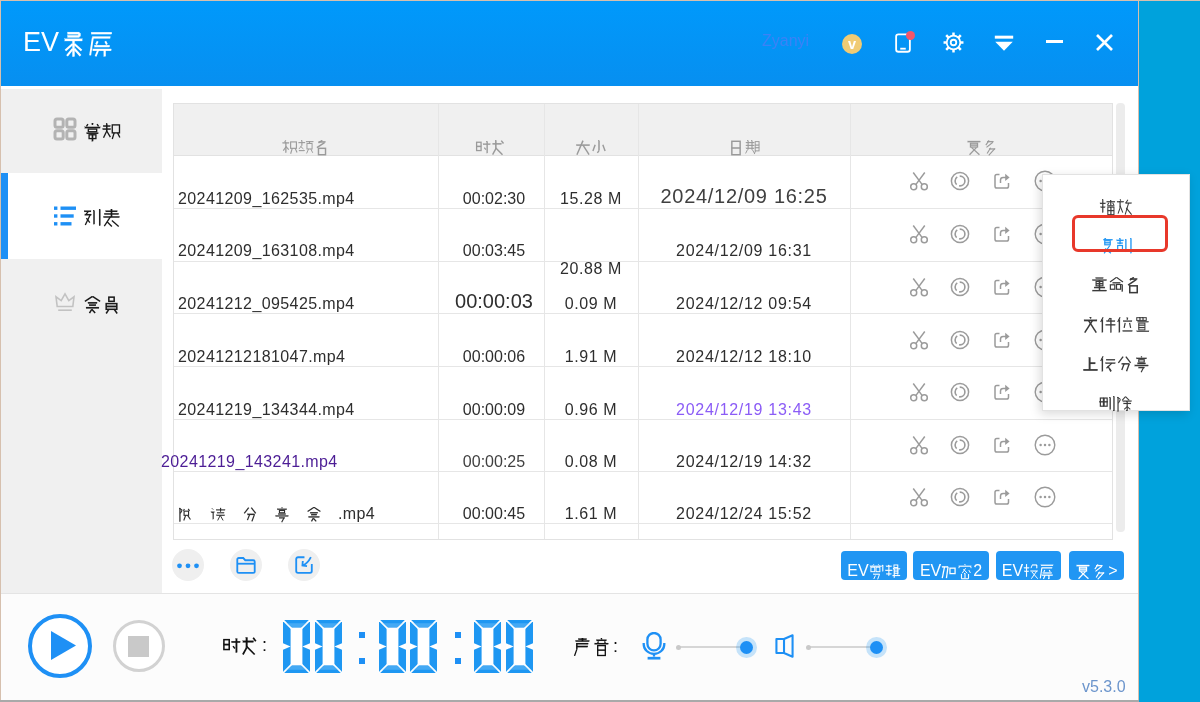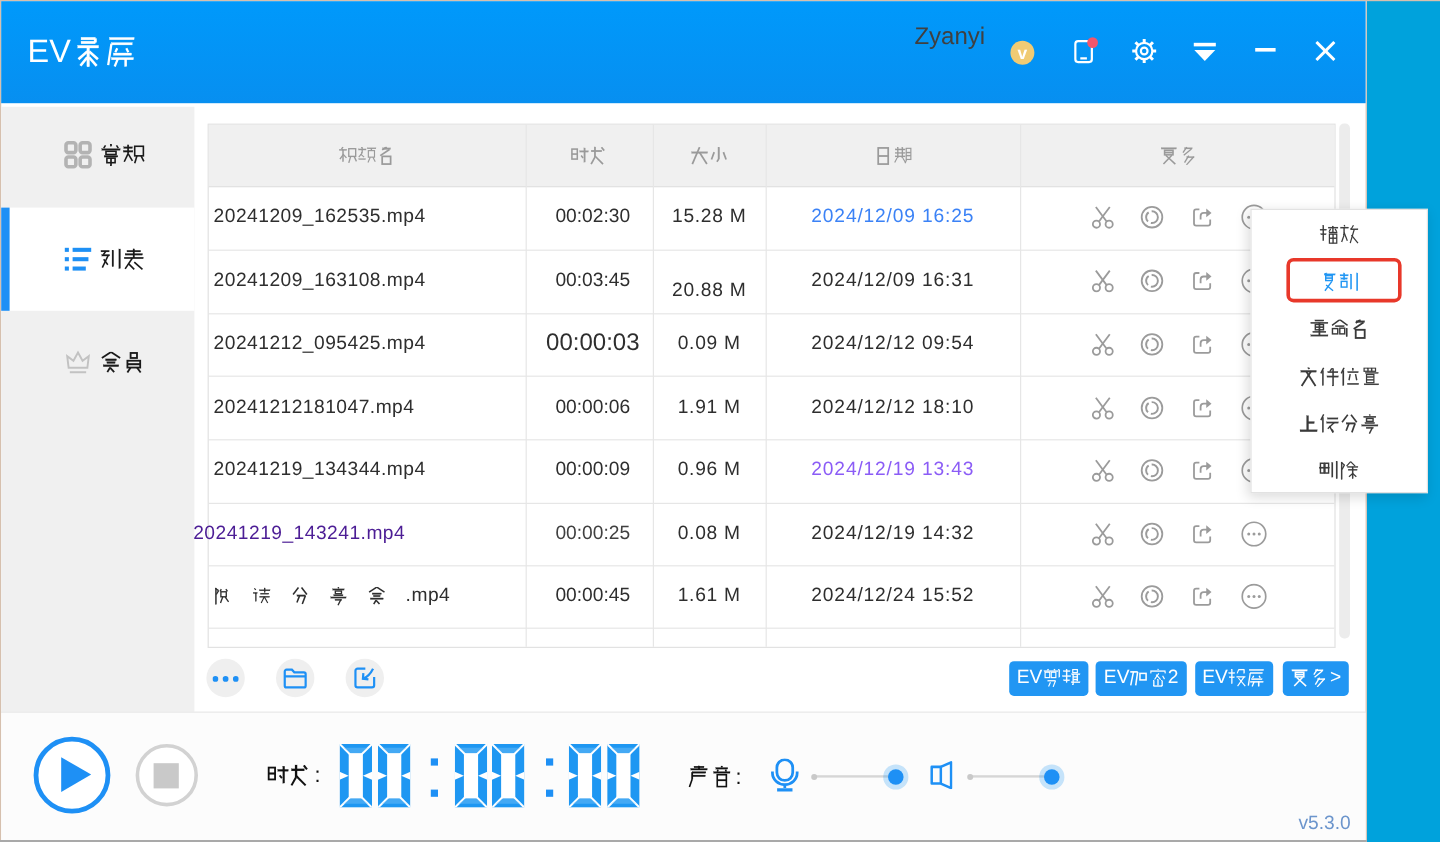--- a/index.html
+++ b/index.html
@@ -1,21 +1,21 @@
 <!DOCTYPE html>
 <html><head><meta charset="utf-8"><title>EV</title>
 <style>
 *{margin:0;padding:0;box-sizing:border-box}
 html,body{width:1200px;height:702px;overflow:hidden}
 body{font-family:"Liberation Sans",sans-serif;background:#fff;position:relative}
 .abs{position:absolute}
 svg.abs{display:block}
 .hz{display:inline-block;width:1em;height:1em;fill:currentColor;stroke:currentColor;flex:0 0 auto}
 .row-ic{position:absolute;color:#9b9b9b}
-.flex{display:flex;align-items:center}
+.flex{display:flex;align-items:flex-end}
 </style></head><body>
 <svg width="0" height="0" style="position:absolute">
     <defs>
 <symbol id="u5f55" viewBox="0 0 100 100">
         <rect x="28" y="4" width="44" height="8"></rect>
         <rect x="28" y="16" width="44" height="8"></rect>
         <rect x="68" y="8" width="8" height="12"></rect>
         <rect x="18" y="29" width="64" height="8"></rect>
         <rect x="46" y="33" width="8" height="62"></rect>
         <line x1="47" y1="48" x2="20" y2="72" stroke-width="8"></line>
@@ -530,21 +530,21 @@
 <div class="abs" style="left:1138px;top:0;width:1px;height:702px;background:#d6bfae"></div>
 <div class="abs" style="left:0;top:0;width:1200px;height:1px;background:#d6c0ae"></div>
 <div class="abs" style="left:0;top:0;width:1px;height:702px;background:#d6c0ae"></div>
 <div class="abs" style="left:0;top:700px;width:1139px;height:2px;background:#a9a9a9"></div>
 <div class="abs" style="left:1px;top:1px;width:1137px;height:85px;background:linear-gradient(#0099fb,#078ff0)"></div>
 <div class="abs flex" style="left:23px;top:28px;height:30px;color:#fff;font-size:27px;gap:1px">EV<svg class="hz " viewBox="0 0 100 100">
       <use href="#u5f55"></use>
     </svg><svg class="hz " viewBox="0 0 100 100">
       <use href="#u5c4f"></use>
     </svg></div>
-<div class="abs" style="left:762px;top:20px;font-size:20px;color:#404040">Zyanyi</div>
+<div class="abs" style="left:762px;top:32px;font-size:16px;color:#3b82f6">Zyanyi</div>
 <svg class="abs" style="left:841px;top:33px" width="22" height="22">
     <circle cx="11" cy="11" r="10" fill="#f0cb74"></circle>
     <text x="11" y="16" font-size="14.5" font-weight="bold" fill="#fff" text-anchor="middle" font-family="Liberation Sans">v</text>
   </svg>
 <svg class="abs" style="left:892px;top:32px" width="22" height="22">
     <use href="#i-phone"></use>
   </svg>
 <div class="abs" style="left:906px;top:31px;width:9px;height:9px;border-radius:50%;background:#f2566b"></div>
 <svg class="abs" style="left:942px;top:31px" width="23" height="23">
     <use href="#i-gear"></use>
@@ -641,21 +641,21 @@
     </svg>
   </div>
 <div class="abs" style="left:438px;top:104px;width:1px;height:434.5px;background:#e6e6e6"></div>
 <div class="abs" style="left:544px;top:104px;width:1px;height:434.5px;background:#e6e6e6"></div>
 <div class="abs" style="left:638px;top:104px;width:1px;height:434.5px;background:#e6e6e6"></div>
 <div class="abs" style="left:850px;top:104px;width:1px;height:434.5px;background:#e6e6e6"></div>
 <div class="abs" style="left:174px;top:207.7px;width:938px;height:1px;background:#e6e6e6"></div>
 <div class="abs flex" style="left:178px;top:155px;width:250px;height:52.7px;font-size:16px;letter-spacing:0.4px;color:#2e2e2e">20241209_162535.mp4</div>
 <div class="abs flex" style="left:441px;top:155px;width:106px;height:52.7px;justify-content:center;font-size:16px;color:#2e2e2e">00:02:30</div>
 <div class="abs flex" style="left:544px;top:155px;width:94px;height:52.7px;justify-content:center;font-size:16px;letter-spacing:0.6px;color:#2e2e2e">15.28 M</div>
-<div class="abs flex" style="left:638px;top:155px;width:212px;height:52.7px;justify-content:center;font-size:16px;letter-spacing:0.7px;color:#3b82f6">2024/12/09 16:25</div>
+<div class="abs flex" style="left:638px;top:155px;width:212px;height:52.7px;justify-content:center;font-size:20px;letter-spacing:0.7px;color:#404040">2024/12/09 16:25</div>
 <svg class="row-ic" style="left:908.7px;top:171.35px" width="20" height="20">
     <use href="#i-cut"></use>
   </svg>
 <svg class="row-ic" style="left:949.9px;top:171.35px" width="20" height="20">
     <use href="#i-rec"></use>
   </svg>
 <svg class="row-ic" style="left:992.2px;top:171.35px" width="20" height="20">
     <use href="#i-share"></use>
   </svg>
 <svg class="row-ic" style="left:1033.8px;top:170.35px" width="22" height="22">

